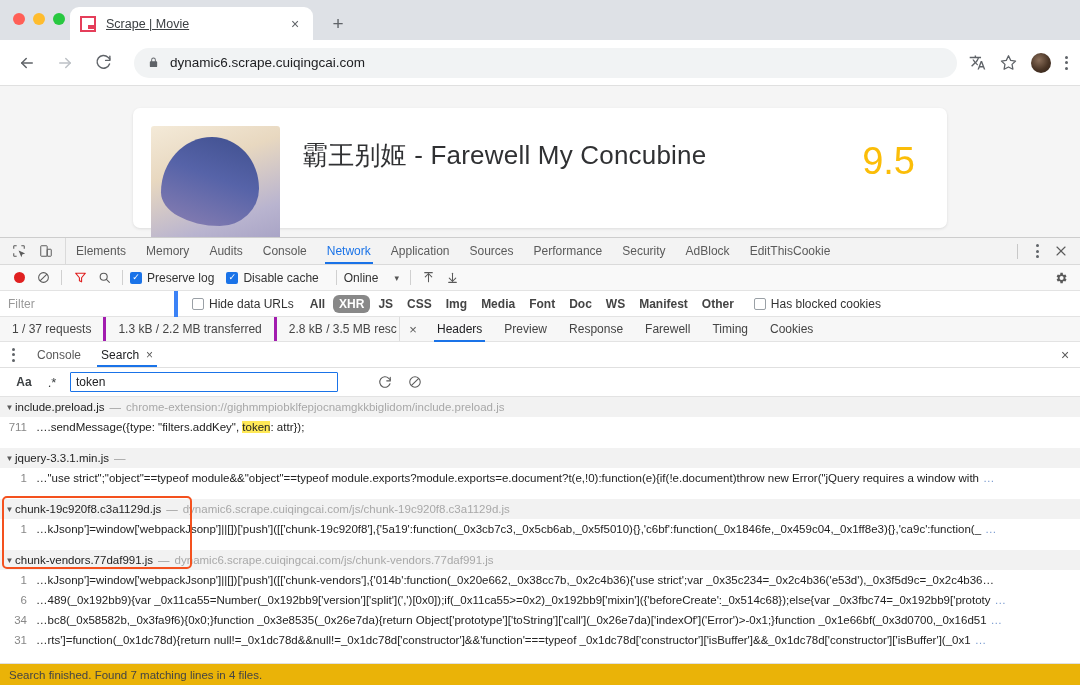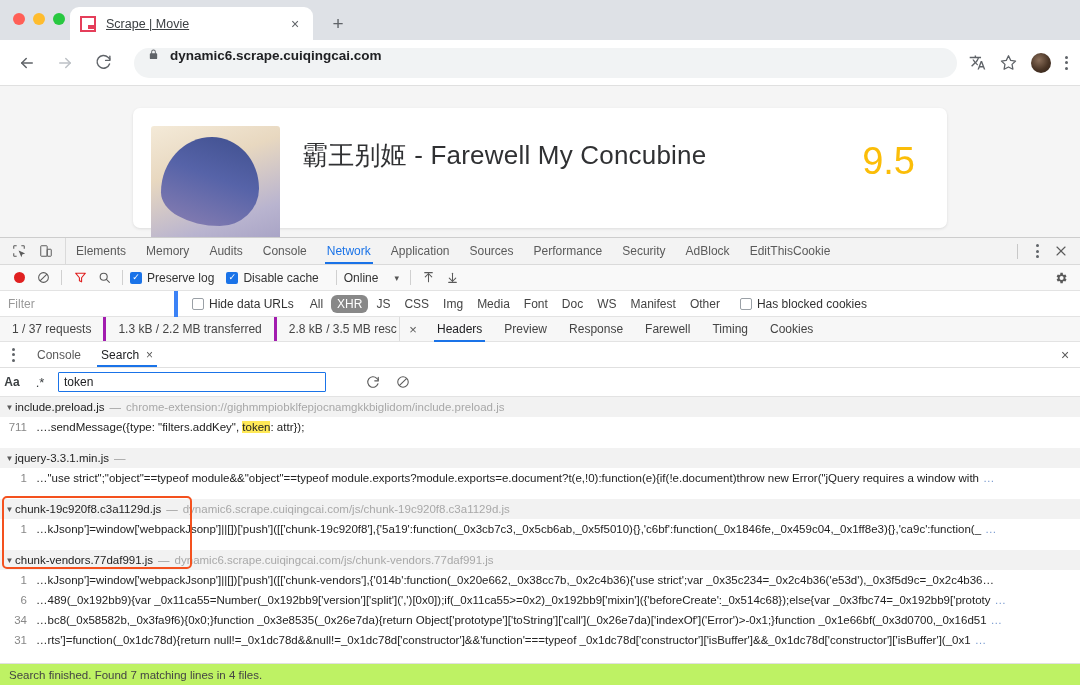--- a/index.html
+++ b/index.html
@@ -65,23 +65,22 @@
   }
   .nav-btn {
     width: 30px; height: 30px; margin-right: 8px;
     display: flex; align-items: center; justify-content: center;
     color: #5f6368;
   }
   .nav-btn.disabled { color: #bdc1c6; }
   .nav-btn svg { display: block; }
   .omnibox {
     flex: 1; height: 30px; background: #f1f3f4; border-radius: 16px;
-    display: flex; padding: 0 14px;
+    display: flex; align-items: center; padding: 0 14px;
     margin: 0 6px 0 8px;
-    font-weight: bold;
   }
   .omnibox-lock { margin-right: 11px; display: flex; }
   .omnibox-url { font-size: 13.5px; color: #202124; }
   .omni-icons { display: flex; align-items: center; gap: 14px; padding-left: 6px; }
   .omni-icon { color: #5f6368; display: flex; align-items: center; }
   .avatar-circle {
     width: 20px; height: 20px; border-radius: 50%;
     background: radial-gradient(circle at 40% 35%, #8b6f5a 0%, #4a3526 55%, #2b1d14 100%);
   }
   .kebab { display: flex; flex-direction: column; gap: 2.5px; align-items: center; }
@@ -201,20 +200,21 @@
     padding: 0 8px; font-size: 12px; color: #333;
     font-family: "Liberation Sans", sans-serif; background: transparent;
     border-right: 4px solid #3b82f6;
   }
   .filter-input::placeholder { color: #999; }
   .fb-check { display: flex; align-items: center; gap: 5px; margin: 0 10px 0 14px; }
   .ftypes { display: flex; align-items: center; gap: 2px; }
   .ftype {
     font-size: 12px; color: #444; padding: 2px 6px; border-radius: 6px;
     white-space: nowrap;
+    font-weight: bold;
   }
   .ftype.sel { background: #888; color: #fff; }
   .fb-check2 { display: flex; align-items: center; gap: 5px; margin-left: 14px; }
 
   .dt-statusbar {
     height: 25px; display: flex; align-items: stretch;
     border-bottom: 1px solid #e3e3e3; background: #f7f7f7;
   }
   .stat-group {
     display: flex; align-items: center; padding: 0 12px;
@@ -258,21 +258,21 @@
     height: 2px; background: #1a73e8;
   }
   .drawer-tab .x { font-size: 12px; color: #5a5a5a; }
   .drawer-close {
     margin-left: auto; width: 30px; display: flex;
     align-items: center; justify-content: center; color: #5a5a5a; font-size: 14px;
   }
 
   .dt-searchbar {
     height: 29px; display: flex; align-items: center;
-    border-bottom: 1px solid #e3e3e3; background: #fff; padding: 0 0; gap: 4px;
+    border-bottom: 1px solid #e3e3e3; background: #fff; padding: 0 12px; gap: 4px;
   }
   .sb-toggle {
     width: 24px; height: 22px; display: flex; align-items: center;
     justify-content: center; font-size: 12px; color: #3c4043; font-weight: bold;
   }
   .sb-toggle.regex { font-weight: normal; font-size: 13px; }
   .search-field {
     width: 268px; height: 20px; border: 1px solid #1a73e8; outline: none;
     padding: 0 5px; font-size: 12px; color: #202124; border-radius: 1px;
     font-family: "Liberation Sans", sans-serif; margin-left: 2px;
@@ -312,21 +312,21 @@
   .ln-text {
     color: #222; overflow: hidden; text-overflow: ellipsis;
     white-space: nowrap; padding-right: 4px;
   }
   .hl { background: #ffe957; }
   .ell { color: #7a9bd0; }
 
   .res-footer {
     height: 22px; display: flex; align-items: center;
     padding-left: 9px; font-size: 11.5px; color: #444;
-    background: #bef264; border-top: 1px solid #e0e0e0;
+    background: #eab308; border-top: 1px solid #e0e0e0;
   }
 
   
   .annot-box {
     position: absolute; border: 2.5px solid #f4511e;
     border-radius: 5px; pointer-events: none; z-index: 30;
   }
 </style>
 </head>
 <body>

